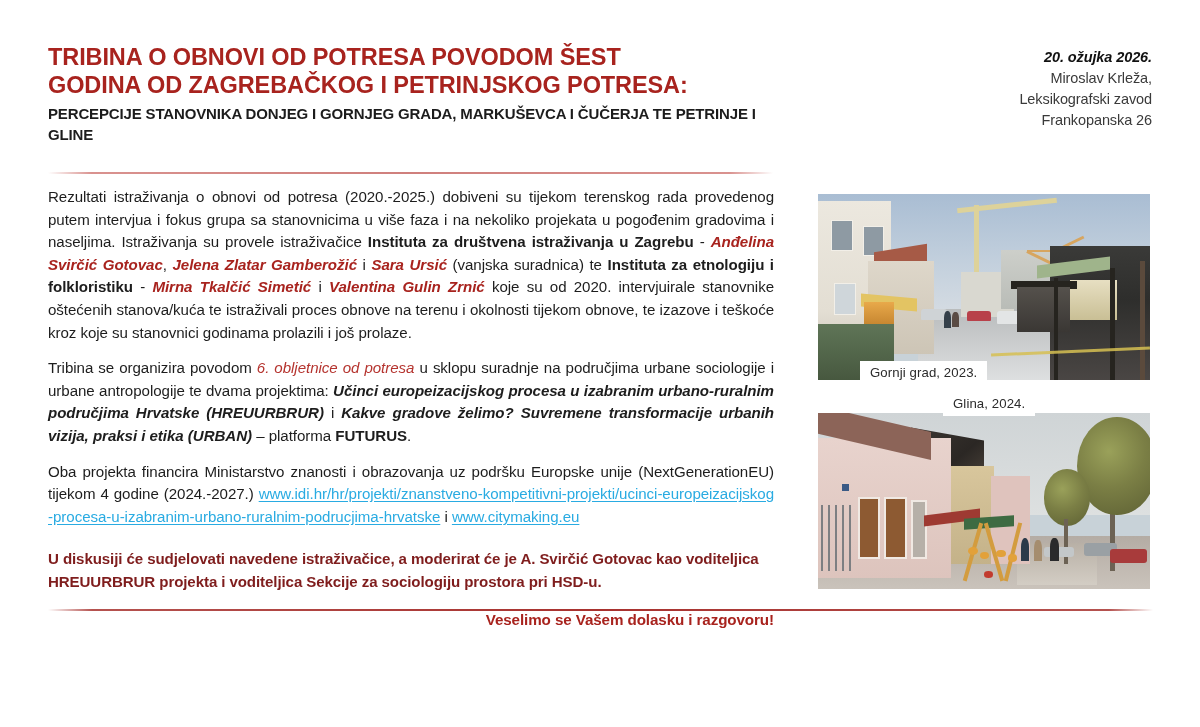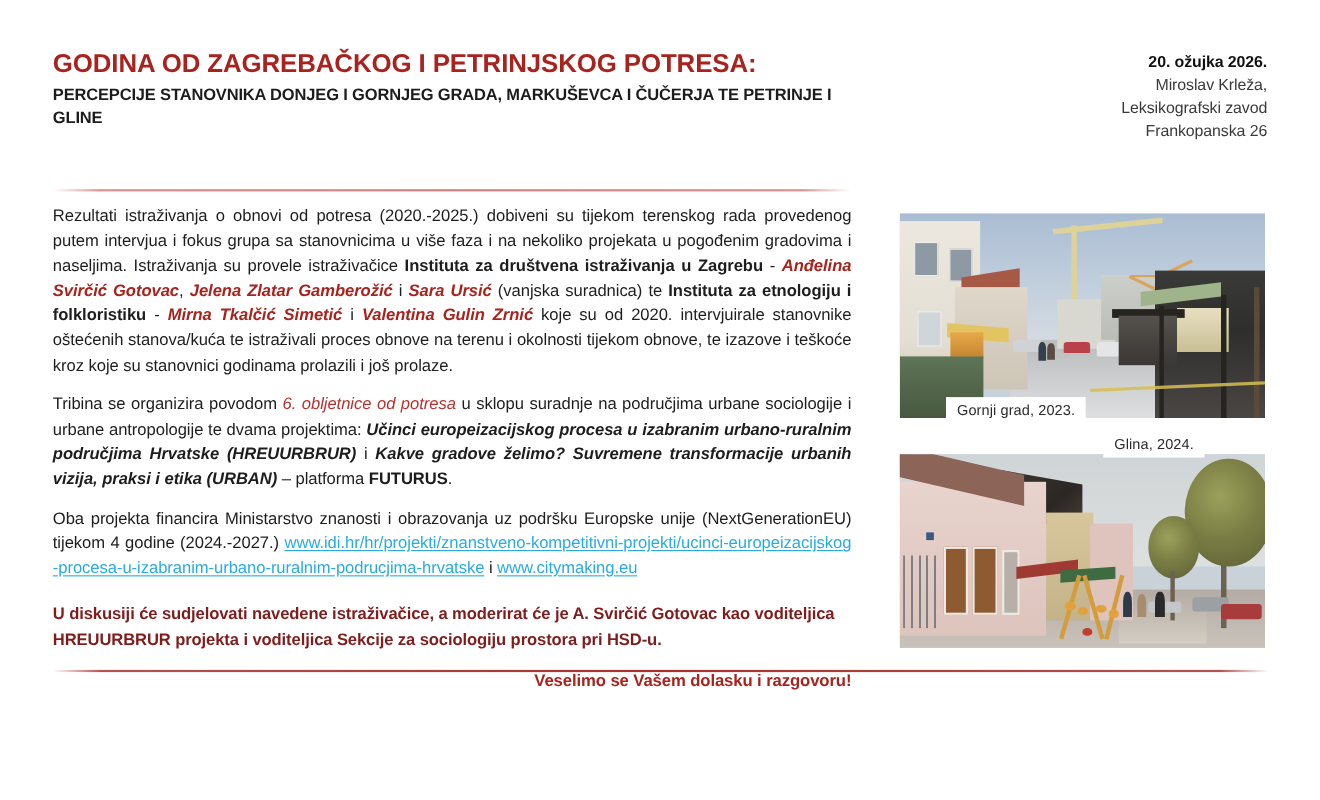--- a/index.html
+++ b/index.html
@@ -50,20 +50,21 @@
     right: 48px; top: 47px;
     text-align: right;
     width: 260px;
   }
   .event-info .ei-strong {
     font-size: 14.5px;
     font-weight: bold;
     color: #111;
     line-height: 21px;
     letter-spacing: -0.1px;
+    font-style: italic;
   }
   .event-info .ei-normal {
     font-size: 14.5px;
     font-weight: normal;
     color: #3a3a3a;
     line-height: 21px;
     letter-spacing: -0.1px;
   }
 
   
@@ -141,21 +142,21 @@
     position: absolute;
     background: #ffffff;
     font-size: 13.2px;
     color: #2b2b2b;
     letter-spacing: 0.1px;
     padding: 3px 10px 4px 10px;
     line-height: 17px;
     white-space: nowrap;
   }
   #caption-gornji { left: 860px; top: 361px; }
-  #caption-glina  { left: 1003px; top: 392px; }
+  #caption-glina  { left: 943px; top: 392px; }
 
   
   .sky1 {
     position: absolute; left: 0; top: 0; width: 100%; height: 68%;
     background: linear-gradient(to bottom, #a9bdd3 0%, #c3d0dd 55%, #d7dde3 100%);
   }
   .road1 {
     position: absolute; left: 30%; top: 62%; width: 70%; height: 38%;
     background: linear-gradient(to bottom, #b9bcbd 0%, #cfd1d2 60%, #dddfe0 100%);
   }
@@ -306,20 +307,21 @@
   .footer { position: absolute; left: 0; top: 620px; width: 1200px; height: 107px; }
 </style>
 </head>
 <body>
 
 <div class="poster">
 
   <div class="header">
 
     <div class="title-block">
+      <div class="title-line">TRIBINA O OBNOVI OD POTRESA POVODOM ŠEST</div>
       <div class="title-line">GODINA OD ZAGREBAČKOG I PETRINJSKOG POTRESA:</div>
       <div class="subtitle">PERCEPCIJE STANOVNIKA DONJEG I GORNJEG GRADA, MARKUŠEVCA I ČUČERJA TE PETRINJE I GLINE</div>
     </div>
 
     <div class="event-info">
       <div class="ei-strong">20. ožujka 2026.</div>
       <div class="ei-normal">Miroslav Krleža,</div>
       <div class="ei-normal">Leksikografski zavod</div>
       <div class="ei-normal">Frankopanska 26</div>
     </div>

